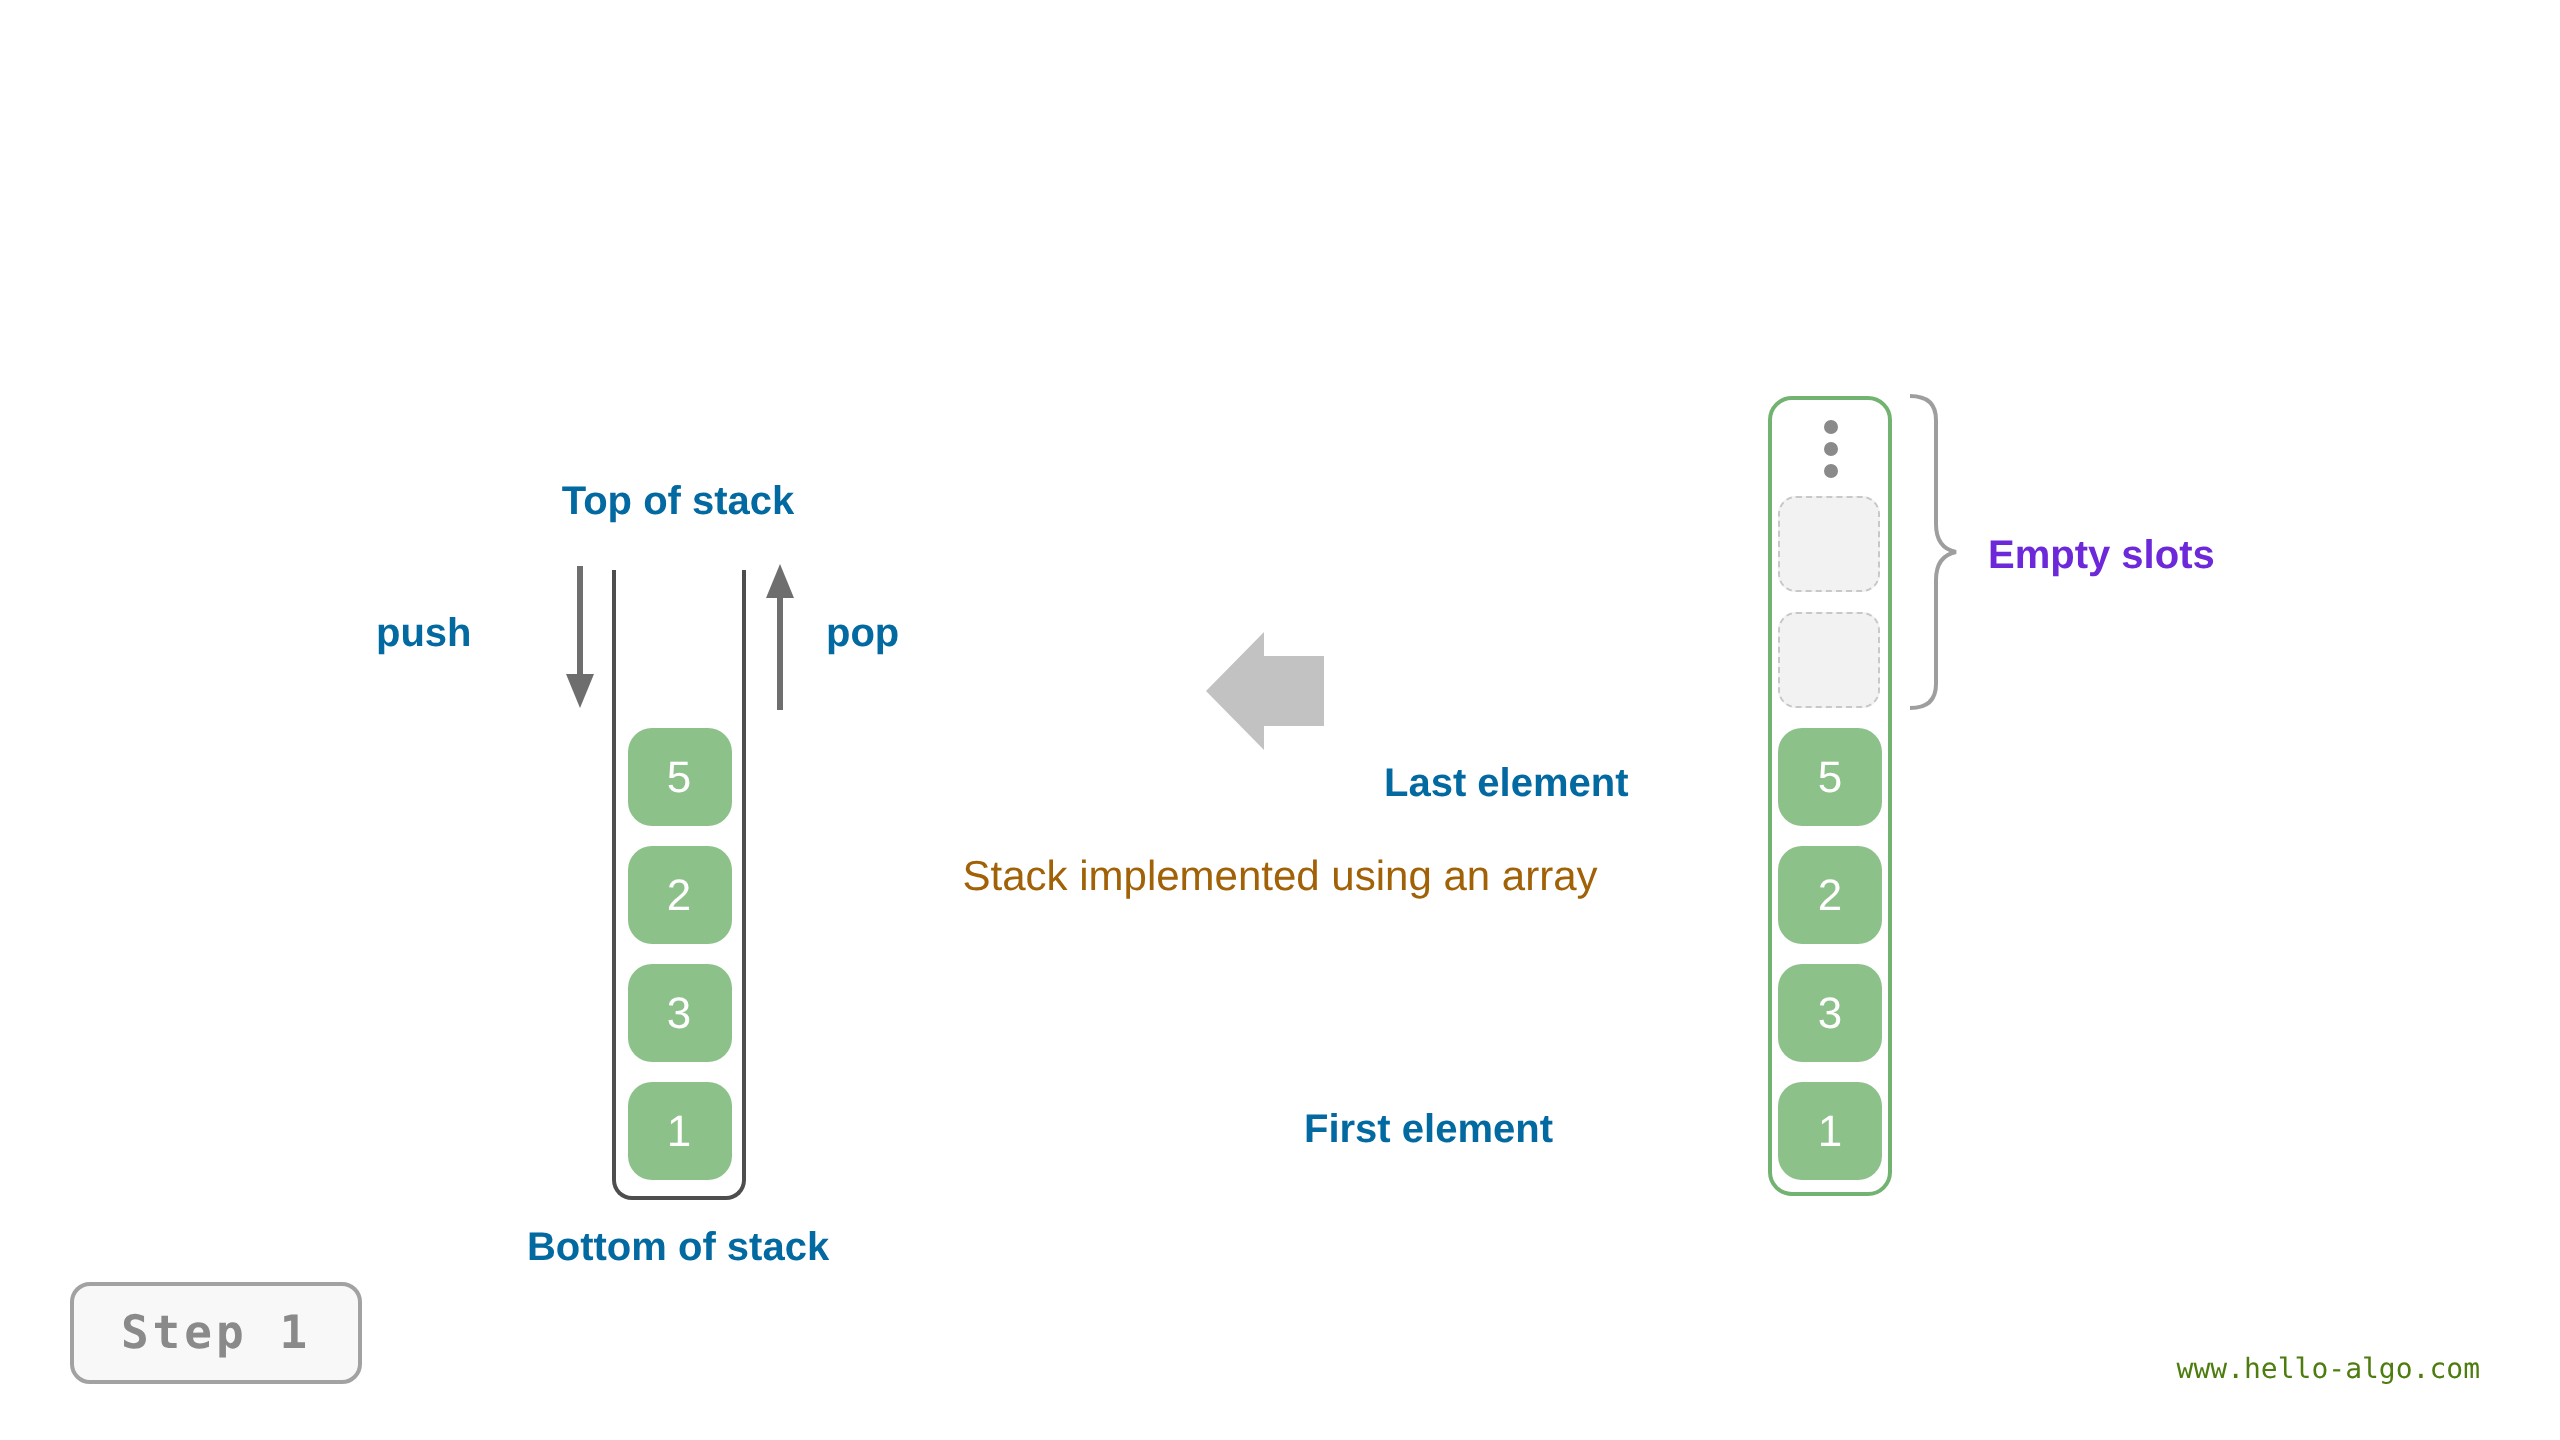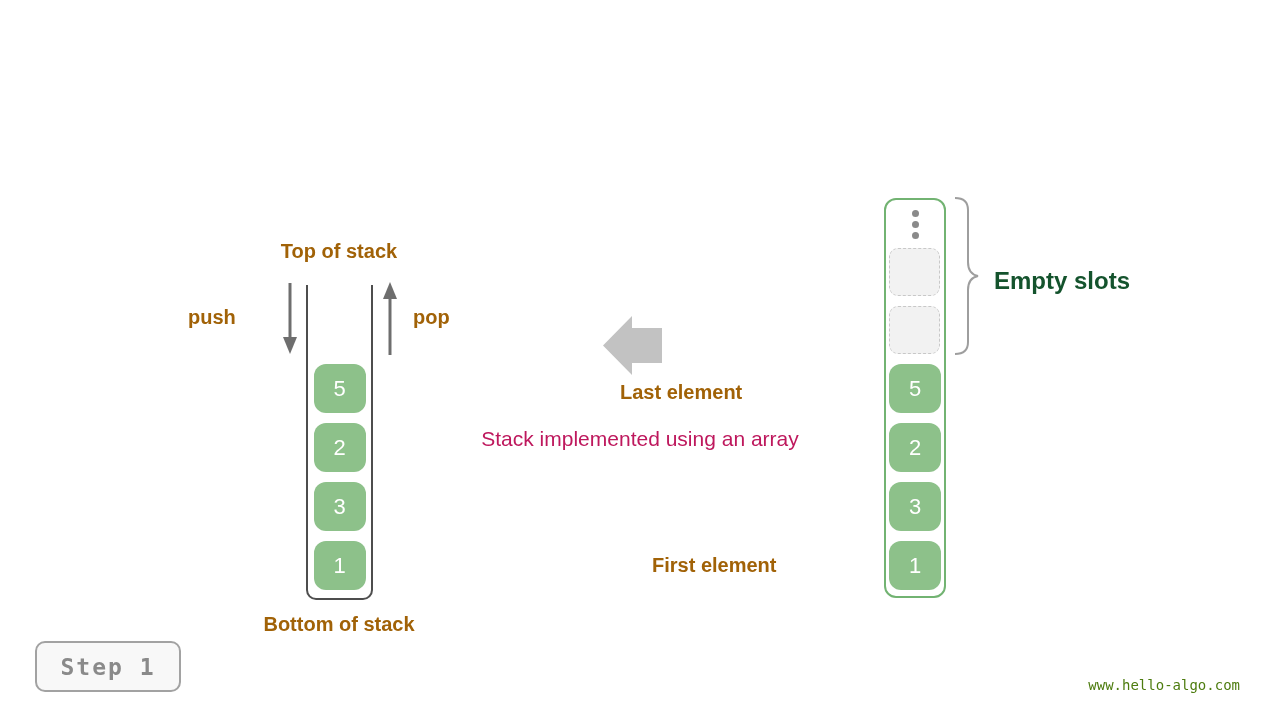--- a/index.html
+++ b/index.html
@@ -9,41 +9,41 @@
     position: relative;
     overflow: hidden;
     font-family: "Liberation Sans", sans-serif;
   }
   .abs { position: absolute; }
 
   
   .dark-label {
     font-weight: bold;
     font-size: 20px;
-    color: #a16207;
+    color: #0369a1;
     white-space: nowrap;
   }
   .gray-label {
     font-weight: bold;
-    font-size: 24px;
-    color: #14532d;
+    font-size: 20px;
+    color: #6d28d9;
     white-space: nowrap;
   }
   .center-text { text-align: center; }
   .right-text  { text-align: left; }
 
   .top-label      { left: 239px; top: 240px; width: 200px; }
   .push-label     { left: 188px; top: 306px; width: 80px;  }
   .pop-label      { left: 413px; top: 306px; }
   .bottom-label   { left: 239px; top: 613px; width: 200px; }
   .caption {
     left: 439px; top: 427px; width: 402px;
-    font-size: 21px; color: #be185d; text-align: center; white-space: nowrap;
+    font-size: 21px; color: #a16207; text-align: center; white-space: nowrap;
   }
-  .last-element-label  { left: 620px; top: 381px; width: 200px; }
+  .last-element-label  { left: 692px; top: 381px; width: 200px; }
   .first-element-label { left: 652px; top: 554px; width: 200px; }
   .empty-slots-label   { left: 994px; top: 267px; }
 
   
   .stack-container {
     left: 306px; top: 285px;
     width: 67px; height: 315px;
     box-sizing: border-box;
     border-left: 2px solid #4e4e4e;
     border-right: 2px solid #4e4e4e;

